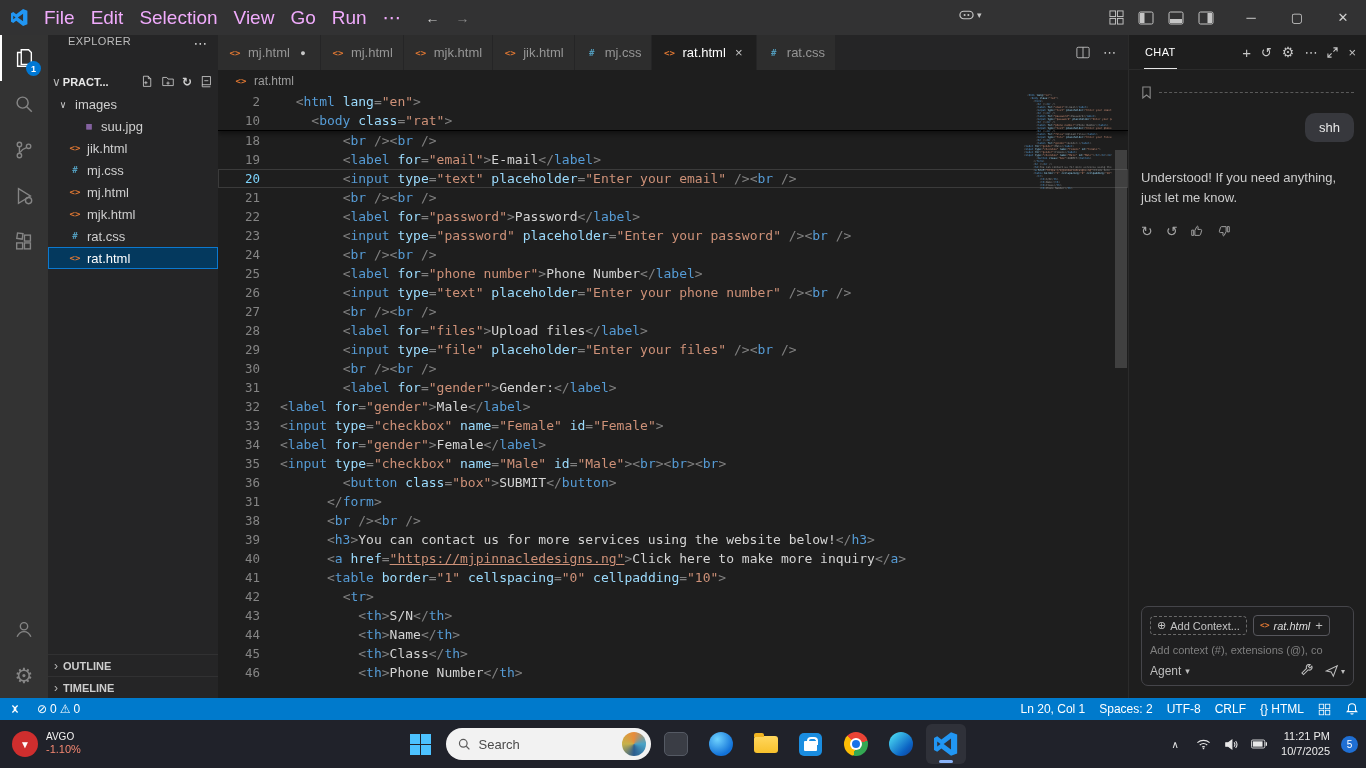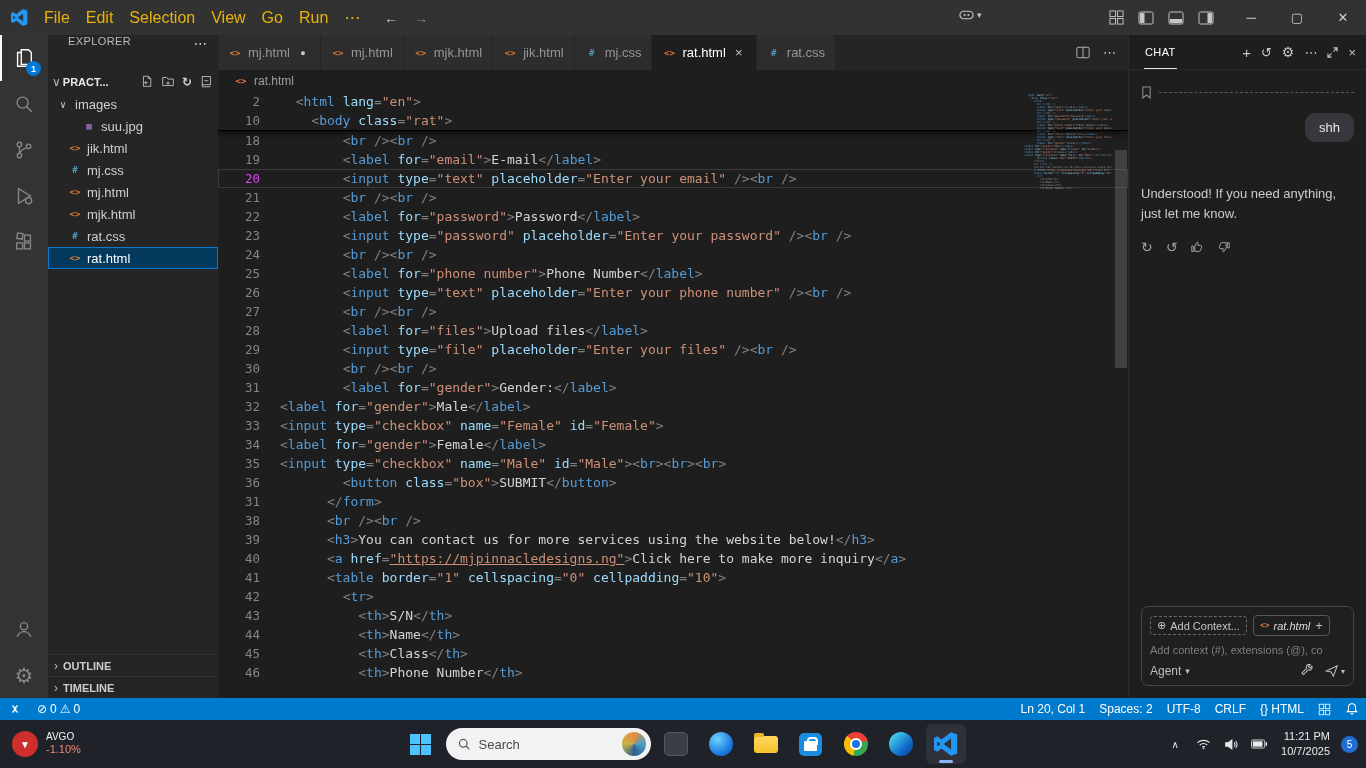--- a/index.html
+++ b/index.html
@@ -5,21 +5,21 @@
   *{margin:0;padding:0;box-sizing:border-box;cursor:default;user-select:none}
   html,body{width:1366px;height:768px;overflow:hidden;background:#1e1e1e;
     font-family:"Liberation Sans","DejaVu Sans",sans-serif;font-size:13px;color:#ccc}
   .screen{position:relative;width:1366px;height:768px;overflow:hidden}
   svg{display:block}
 
   
   .titlebar{position:absolute;top:0;left:0;right:0;height:35px;background:#323233;display:flex;align-items:center;z-index:60}
   .vslogo{margin:0 8px 0 11px}
   .menus{display:flex;align-items:center}
-  .menu{padding:3px 8px;border-radius:4px;color:#eab308;font-size:16px}
+  .menu{padding:3px 8px;border-radius:4px;color:#f0abfc;font-size:19px}
   .navs{display:flex;gap:16px;margin-left:16px;font-size:14px;color:#cfcfcf}
   .nav-fwd{color:#8a8a8a}
   .cmdcenter{position:absolute;left:50%;transform:translateX(-50%);top:5px;width:520px;height:25px;
     background:#252526;border:1px solid #48484b;border-radius:6px;display:flex;align-items:center;
     justify-content:center;gap:7px;color:#b0b0b0;font-size:12px}
   .copilot-tb{position:absolute;left:calc(50% + 276px);top:9px;display:flex;align-items:center;gap:3px;color:#c5c5c5}
   .layouts{margin-left:auto;display:flex;gap:14px;align-items:center;margin-right:14px;color:#c5c5c5}
   .winctl{display:flex;height:35px}
   .winbtn{width:46px;height:35px;display:flex;align-items:center;justify-content:center;color:#d0d0d0;font-size:13px}
 
@@ -61,41 +61,41 @@
   .tab.modified .dot{display:inline-block;color:#c8c8c8;font-size:9px}
   .tab.active .x{display:inline-block;color:#c5c5c5}
   .tab-actions{margin-left:auto;display:flex;align-items:center;gap:13px;padding:0 12px;color:#c5c5c5}
   .breadcrumb{height:22px;display:flex;align-items:center;gap:6px;padding:0 16px;color:#9d9d9d;font-size:12px;flex:none}
 
   .editor{flex:1;position:relative;font-family:"DejaVu Sans Mono",monospace;font-size:13px;overflow:hidden}
   .cl{height:19px;line-height:19px;display:flex;white-space:pre}
   .ln{width:42px;flex:none;text-align:right;margin-right:20px;color:#858585;font-size:12.5px}
   .ct{white-space:pre;color:#d4d4d4}
   .cl.cur{box-shadow:inset 0 0 0 1px rgba(255,255,255,.13)}
-  .cl.cur .ln{color:#d946ef}
+  .cl.cur .ln{color:#7dd3fc}
   .sticky{position:relative;z-index:3;background:#1e1e1e;border-bottom:1px solid #000;box-shadow:0 3px 5px rgba(0,0,0,.45)}
   .t{color:#569cd6}.a{color:#9cdcfe}.s{color:#ce9178}.p{color:#808080}.k{text-decoration:underline}
 
   .minimap{position:absolute;top:2px;right:16px;width:88px;overflow:hidden;opacity:.95;z-index:4;
     font-family:"DejaVu Sans Mono",monospace;font-size:2.6px;line-height:3px;color:#9a9a9a}
   .mml{height:3px;overflow:hidden;white-space:pre}
   .vscroll{position:absolute;top:0;right:0;width:14px;bottom:0;z-index:5}
   .vslider{position:absolute;top:58px;left:1px;width:12px;height:218px;background:rgba(121,121,121,.38)}
 
   
   .chatpanel{width:238px;flex:none;background:#1e1e1e;border-left:1px solid #2b2b2b;display:flex;flex-direction:column;overflow:hidden}
   .chat-header{height:35px;flex:none;display:flex;align-items:center;padding:0 10px 0 15px;border-bottom:1px solid #2b2b2b}
   .chat-tab{height:100%;display:flex;align-items:center;color:#fff;font-size:11px;letter-spacing:.4px;
     border-bottom:1px solid #e7e7e7;padding:0 1px}
   .chat-hicons{margin-left:auto;display:flex;gap:10px;align-items:center;color:#c5c5c5;font-size:13px}
   .chat-body{flex:1;padding:16px 12px 8px;display:flex;flex-direction:column;overflow:hidden}
   .checkpoint{display:flex;align-items:center;gap:7px;color:#8a8a8a}
   .checkpoint .dash{flex:1;border-top:1px dashed #5a5a5a}
   .bubble{align-self:flex-end;background:#37383d;border-radius:10px;padding:7px 14px;margin-top:14px;color:#e8e8e8;font-size:13px}
-  .reply{margin-top:42px;color:#cccccc;font-size:13px;line-height:1.55}
+  .reply{margin-top:26px;color:#cccccc;font-size:13px;line-height:1.55}
   .actions{display:flex;gap:13px;align-items:center;margin-top:15px;color:#a3a3a3;font-size:14px}
   .chat-input{margin:10px 12px 12px;border:1px solid #45454a;border-radius:7px;padding:8px 8px 7px;
     display:flex;flex-direction:column;gap:8px;background:#1f1f20}
   .chips{display:flex;gap:6px;align-items:center}
   .chip{border:1px dashed #6a6a6a;border-radius:4px;padding:2px 6px;font-size:11px;color:#c3c3c3;
     display:flex;gap:4px;align-items:center;white-space:nowrap}
   .chip.solid{border-style:solid;border-color:#56565c}
   .chip.solid .fname{font-style:italic;color:#dcdcdc}
   .chip .ci{font-family:"DejaVu Sans Mono",monospace;font-size:8px;font-weight:bold;color:#e37933}
   .chip-plus{color:#bdbdbd;font-size:13px;margin-left:1px}

